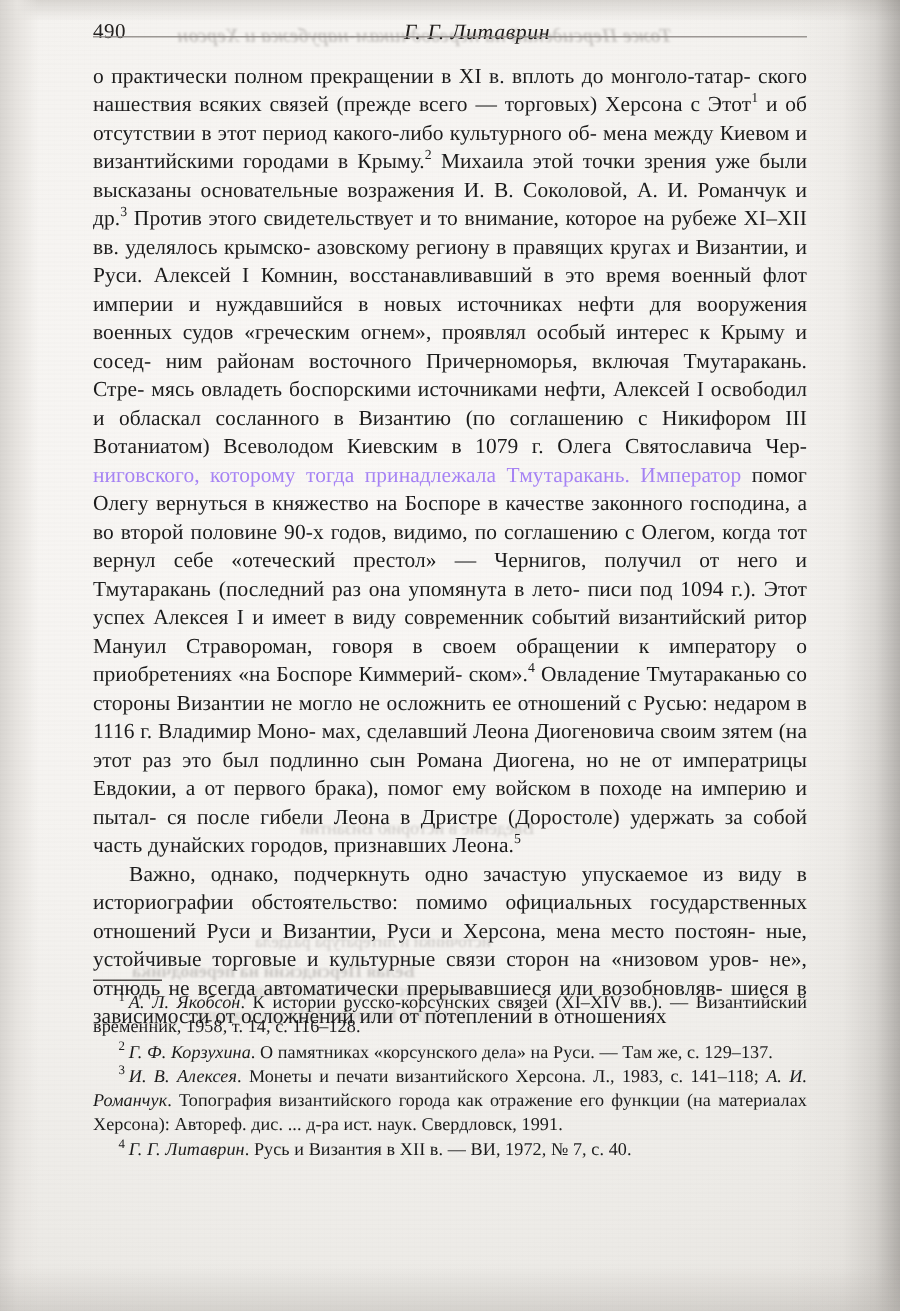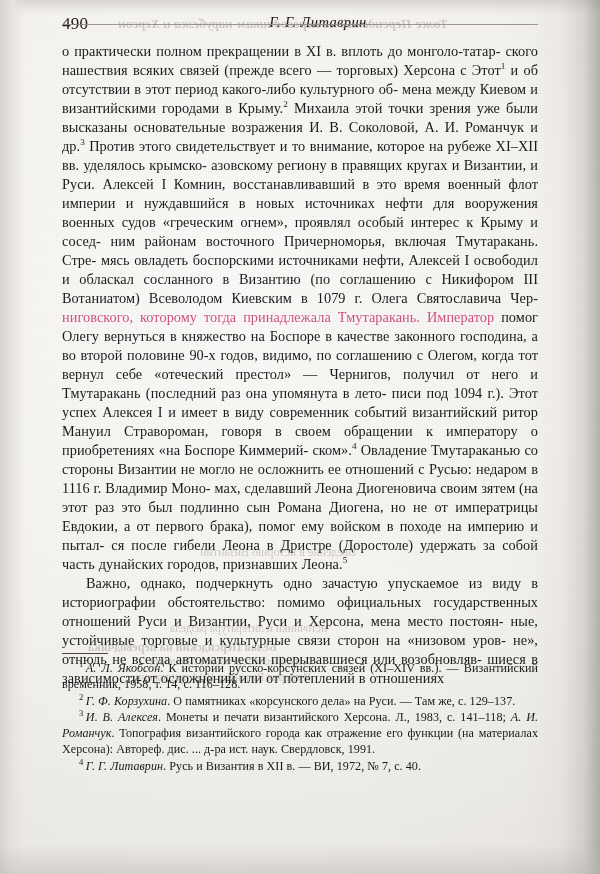--- a/index.html
+++ b/index.html
@@ -87,21 +87,21 @@
     position: absolute;
     top: 14px;
     left: 0;
     width: 476px;
     height: 22px;
   }
   .folio {
     position: absolute;
     left: 0;
     top: 0;
-    font-size: 17px;
+    font-size: 14px;
     letter-spacing: .3px;
     color: #24211f;
   }
   .author-head {
     position: absolute;
     left: 0;
     right: 0;
     top: 0;
     text-align: center;
     font-style: italic;
@@ -133,21 +133,21 @@
     letter-spacing: .05px;
     word-spacing: .2px;
   }
   .body p {
     margin: 0;
   }
   .body p.indent {
     text-indent: 24px;
   }
   .fade-line {
-    color: #be185d;
+    color: #8b5cf6;
     opacity: .74;
   }
   sup {
     font-size: 9.2px;
     line-height: 0;
     vertical-align: super;
   }
 
   
   .fn-rule {

